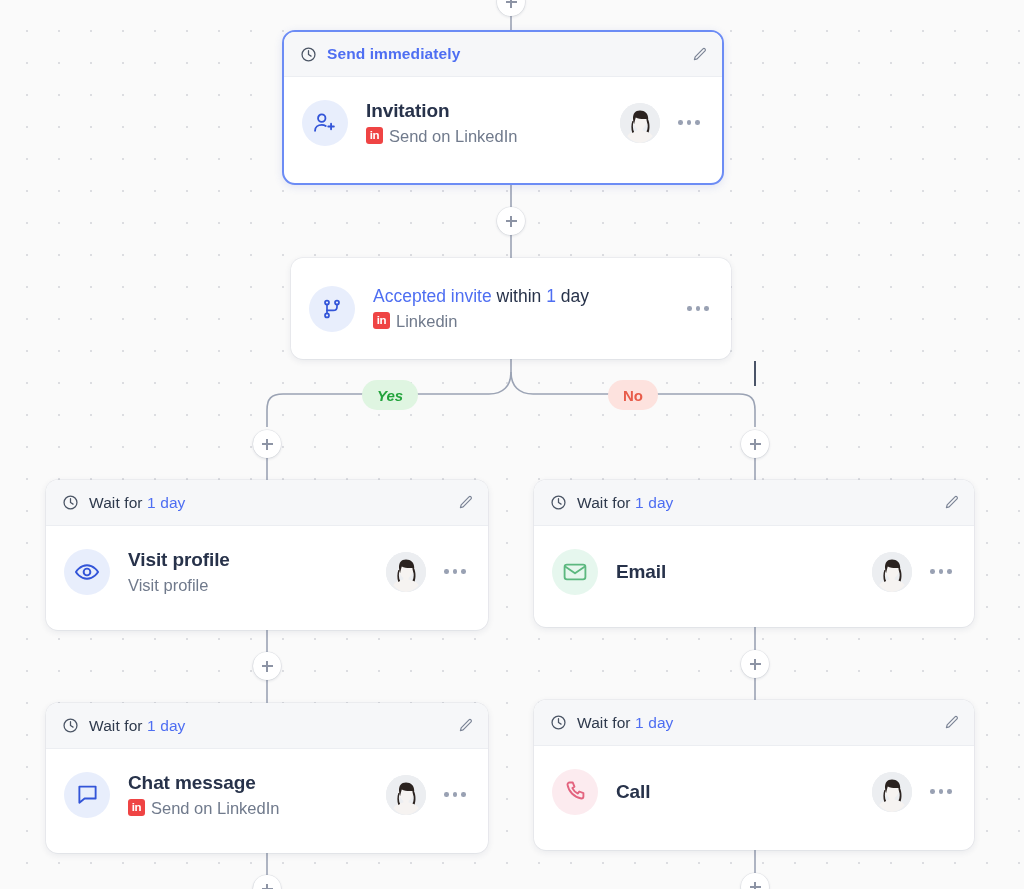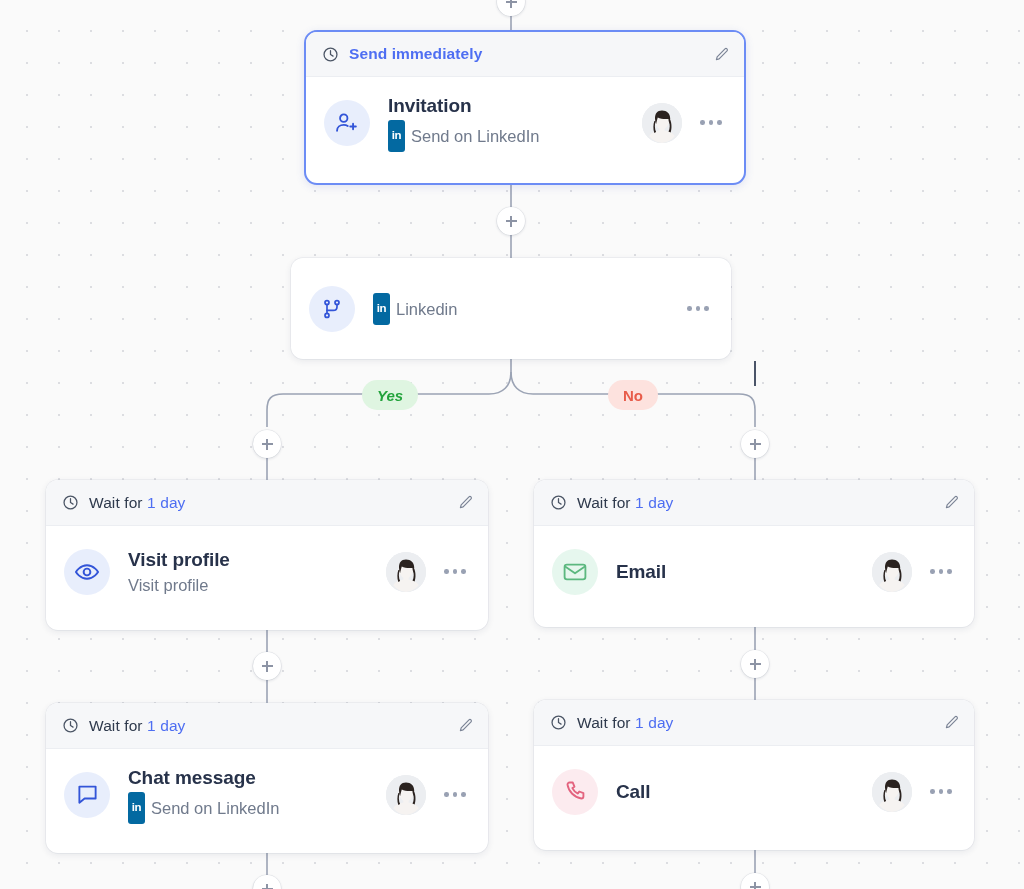--- a/index.html
+++ b/index.html
@@ -117,23 +117,23 @@
     font-size: 16.5px;
     color: #707a8c;
     line-height: 1.35;
     margin-top: 1px;
   }
   .node-sub .li-badge { margin-right: 6px; }
 
   .li-badge {
     display: inline-flex;
     align-items: center; justify-content: center;
-    width: 17px; height: 32px;
+    width: 17px; height: 17px;
     border-radius: 3px;
-    background: #0369a1;
+    background: #ef4444;
     color: #ffffff;
     font-size: 11.5px;
     font-weight: 700;
     line-height: 1;
     letter-spacing: -.4px;
     padding-bottom: 1px;
   }
 
   
   .avatar {
@@ -225,21 +225,21 @@
   <div class="plus" style="left:497px; top:207px;"></div>
   <div class="plus" style="left:253px; top:430px;"></div>
   <div class="plus" style="left:741px; top:430px;"></div>
   <div class="plus" style="left:253px; top:652px;"></div>
   <div class="plus" style="left:741px; top:650px;"></div>
   <div class="plus" style="left:253px; top:875px;"></div>
   <div class="plus" style="left:741px; top:873px;"></div>
 
   <div class="caret" style="left:754px; top:361px; height:25px;"></div>
 
-  <div class="card selected" style="left:304px; top:30px; width:442px; height:155px;">
+  <div class="card selected" style="left:282px; top:30px; width:442px; height:155px;">
     <div class="card-head">
       <span class="head-clock">
         <svg width="17" height="17" viewBox="0 0 20 20" fill="none" stroke="#4b5565" stroke-width="1.5">
           <circle cx="10" cy="10" r="7.6"></circle>
             <path d="M10 5.6 V10 L13 11.9" stroke-linecap="round"></path>
         </svg>
       </span>
       <span class="head-text all-accent">Send immediately</span>
       <span class="head-edit">
         <svg width="17" height="17" viewBox="0 0 20 20" fill="none" stroke="#7b8496" stroke-width="1.4" stroke-linecap="round" stroke-linejoin="round">
@@ -284,20 +284,23 @@
       <span class="node-icon blue">
         <svg width="24" height="24" viewBox="0 0 24 24" fill="none" stroke="#3355d8" stroke-width="1.7" stroke-linecap="round" stroke-linejoin="round">
           <circle cx="7" cy="5.6" r="2"></circle>
           <circle cx="7" cy="18.4" r="2"></circle>
           <circle cx="17" cy="5.6" r="2"></circle>
           <path d="M7 7.6v8.8"></path>
           <path d="M17 7.6v2.4c0 2.1-1.7 3.4-3.8 3.4H7"></path>
         </svg>
       </span>
       <span class="node-text">
+        <span class="cond-title">
+          <span class="accent">Accepted invite</span><span class="plain"> within </span><span class="accent">1</span><span class="plain"> day</span>
+        </span>
         <span class="node-sub">
           <span class="li-badge">in</span>
           <span>Linkedin</span>
         </span>
       </span>
       <span class="dots-menu">
           <i></i>
           <i></i>
           <i></i>
         </span>

